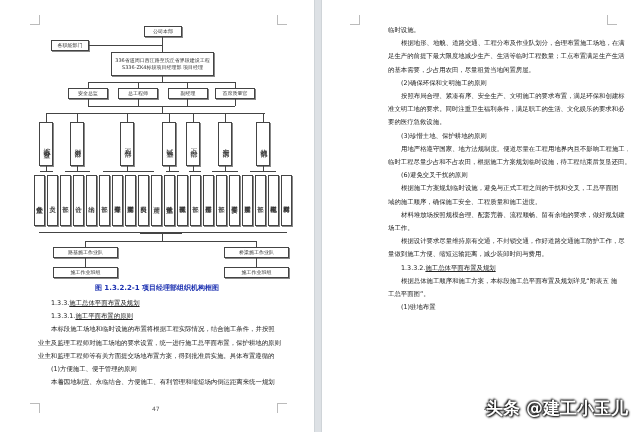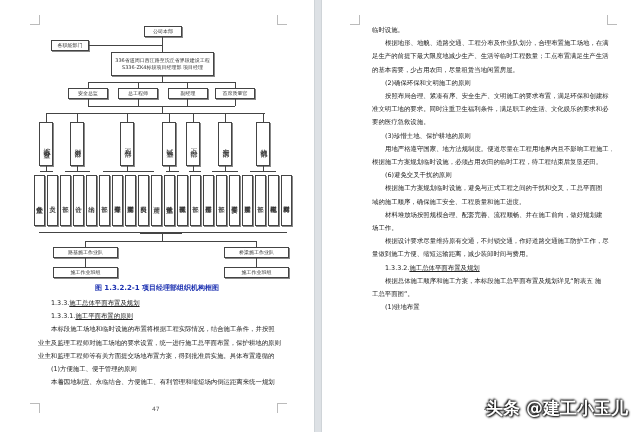--- a/index.html
+++ b/index.html
@@ -149,36 +149,36 @@
   </div>
   <div class="pno" style="left:152px;top:405px;">47</div>
 </div>
 
 <div class="gutter"></div>
 
 <div class="page right">
   <div class="crop tl" style="left:28px;top:15px;"></div>
   <div class="crop tr" style="left:285px;top:15px;"></div>
 
-  <div class="text" style="left:50px;top:24px;width:240px;">
+  <div class="text" style="left:66px;top:24px;width:240px;">
     <p>临时设施。</p>
     <p class="ind">根据地形、地貌、道路交通、工程分布及作业队划分，合理布置施工场地，在满</p>
     <p>足生产的前提下最大限度地减少生产、生活等临时工程数量；工点布置满足生产生活</p>
     <p>的基本需要，少占用农田，尽量租赁当地闲置房屋。</p>
     <p class="ind">(2)确保环保和文明施工的原则</p>
     <p class="ind">按照布局合理、紧凑有序、安全生产、文明施工的要求布置，满足环保和创建标</p>
     <p>准文明工地的要求。同时注重卫生福利条件，满足职工的生活、文化娱乐的要求和必</p>
     <p>要的医疗急救设施。</p>
     <p class="ind">(3)珍惜土地、保护耕地的原则</p>
     <p class="ind">用地严格遵守国家、地方法规制度。便道尽量在工程用地界内且不影响工程施工，</p>
-    <p>根据施工方案规划临时设施，必须占用农田的临时工程，待工程结束后复垦还田。</p>
+    <p>临时工程尽量少占和不占农田，根据施工方案规划临时设施，待工程结束后复垦还田。</p>
     <p class="ind">(6)避免交叉干扰的原则</p>
     <p class="ind">根据施工方案规划临时设施，避免与正式工程之间的干扰和交叉，工总平面图</p>
     <p>域的施工顺序，确保施工安全、工程质量和施工进度。</p>
-    <p class="ind">材料堆放场按照规模合理、配套完善、流程顺畅、并在施工前向，做好规划建</p>
+    <p class="ind">材料堆放场按照规模合理、配套完善、流程顺畅、留有余地的要求，做好规划建</p>
     <p>场工作。</p>
     <p class="ind">根据设计要求尽量维持原有交通，不封锁交通，作好道路交通施工防护工作，尽</p>
     <p>量做到施工方便、缩短运输距离，减少装卸时间与费用。</p>
     <p class="h ind"><span>1.3.3.2.</span><span class="u">施工总体平面布置及规划</span></p>
     <p class="ind">根据总体施工顺序和施工方案，本标段施工总平面布置及规划详见“附表五 施</p>
     <p>工总平面图”。</p>
     <p class="ind">(1)驻地布置</p>
   </div>
   <div class="pno" style="left:162px;top:405px;">48</div>
 </div>

